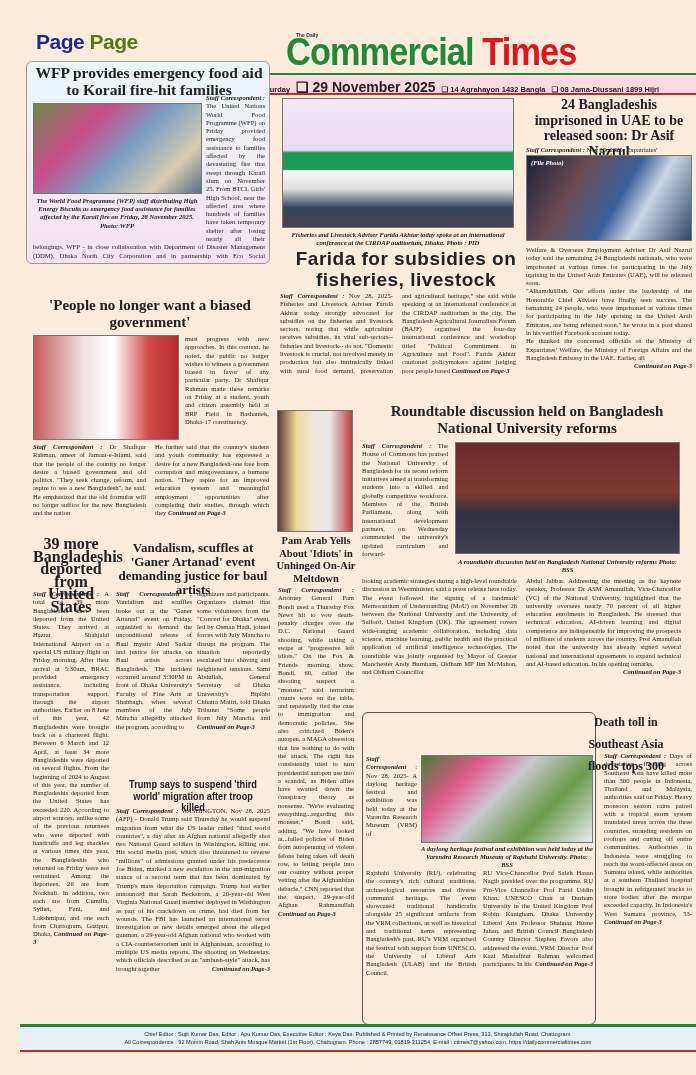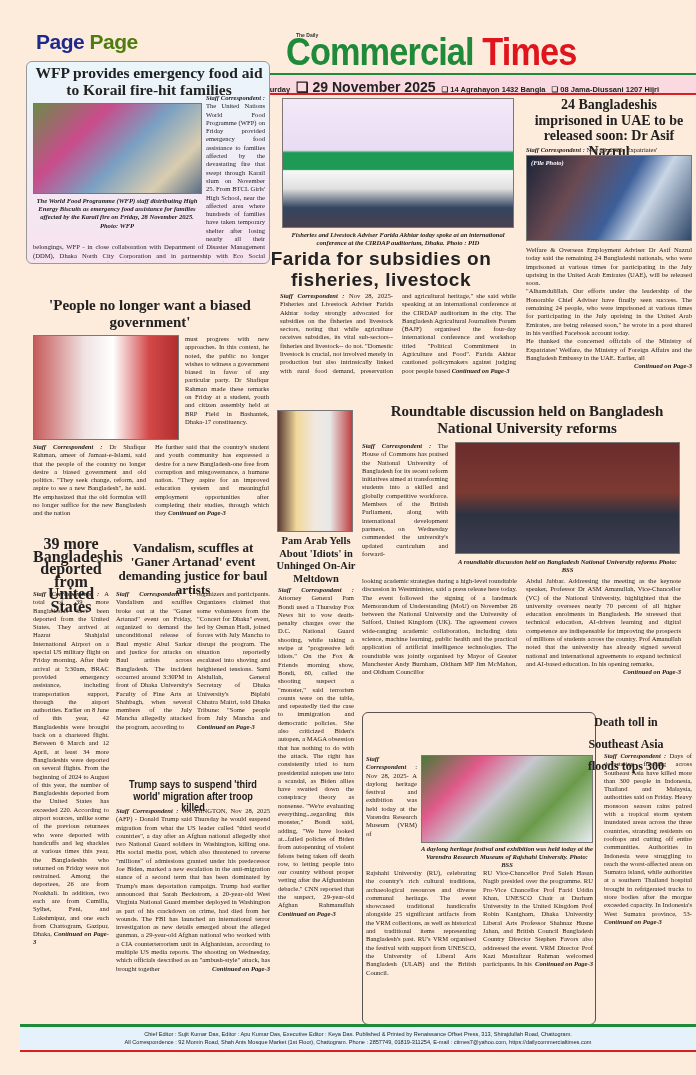--- a/index.html
+++ b/index.html
@@ -38,36 +38,36 @@
 <body>
 
 <div id="backpage" class="abs"><span class="b">Page</span> <span class="p">Page</span></div>
 
 <div id="mast" class="abs">
   <div class="title"><span class="c">Commercial</span> <span class="t">Times</span></div>
   <div class="daily">The Daily</div>
   <div class="motto">MIRROR OF THE AGE</div>
 </div>
 <div id="dateline" class="abs">
-  <span>Saturday</span><span class="big">❑ 29 November 2025</span><span>❑ 14 Agrahayon 1432 Bangla</span><span>❑ 08 Jama-Diussani 1207 Hijri</span>
+  <span>Saturday</span><span class="big">❑ 29 November 2025</span><span>❑ 14 Agrahayon 1432 Bangla</span><span>❑ 08 Jama-Diussani 1899 Hijri</span>
 </div>
 
 <div id="wfpbox" class="box">
   <div class="h abs" style="left:4px;top:2px;width:236px;font-size:15.5px;line-height:17px">WFP provides emergency food aid to Korail fire-hit families</div>
   <div class="photo ph-wfp" style="left:6px;top:41px;width:169px;height:91px"></div>
   <div class="cap abs" style="left:4px;top:135px;width:172px">The World Food Programme (WFP) staff distributing High Energy Biscuits as emergency food assistance for families affected by the Karail fire on Friday, 28 November 2025. Photo: WFP</div>
   <div class="j abs" style="left:6px;top:32px;width:232px;height:168px;overflow:hidden">
     <div style="float:left;width:173px;height:143px"></div>
     <span class="corr">Staff Correspondent :</span> <span>The United Nations World Food Programme (WFP) on Friday provided emergency food assistance to families affected by the devastating fire that swept through Karail slum on November 25. From BTCL Girls' High School, near the affected area where hundreds of families have taken temporary shelter after losing nearly all their belongings, WFP - in close collaboration with Department of Disaster Management (DDM), Dhaka North City Corporation and in partnership with Eco Social Development Organization (ESDO) - distributed High Energy Biscuits (HEBs) to 1,900 families. Each family received a 5kg carton of High Energy Biscuits (HEBs) - a ready-to-eat</span> 
   </div>
 </div>
 
 <div class="photo ph-fish" style="left:282px;top:98px;width:232px;height:130px"></div>
 <div class="cap abs" style="left:282px;top:231px;width:232px">Fisheries and Livestock Adviser Farida Akhtar today spoke at an international conference at the CIRDAP auditorium, Dhaka. Photo : PID</div>
-<div class="h abs" style="left:263px;top:248px;width:236px;font-family:'Liberation Sans',sans-serif;font-size:19px;line-height:21px;letter-spacing:0.5px">Farida for subsidies on fisheries, livestock</div>
+<div class="h abs" style="left:288px;top:248px;width:236px;font-family:'Liberation Sans',sans-serif;font-size:19px;line-height:21px;letter-spacing:0.5px">Farida for subsidies on fisheries, livestock</div>
 <div class="j abs" style="left:280px;top:292px;width:113px;height:82px;overflow:hidden"><span class="corr">Staff Correspondent :</span> <span>Nov 28, 2025- Fisheries and Livestock Adviser Farida Akhtar today strongly advocated for subsidies on the fisheries and livestock sectors, noting that while agriculture receives subsidies, its vital sub-sectors-- fisheries and livestock-- do not. "Domestic livestock is crucial, not involved merely in production but also intrinsically linked with rural food demand, preservation facilities, women's employment,</span></div>
 <div class="j abs" style="left:402px;top:292px;width:114px;height:82px;overflow:hidden"><span>and agricultural heritage," she said while speaking at an international conference at the CIRDAP auditorium in the city. The Bangladesh Agricultural Journalists Forum (BAJF) organised the four-day international conference and workshop titled "Political Commitment in Agriculture and Food". Farida Akhtar cautioned policymakers against judging poor people based</span> <span class="corr">Continued on Page-3</span></div>
 
 <div class="h abs" style="left:526px;top:97px;width:166px;font-size:14px;line-height:15.5px">24 Bangladeshis imprisoned in UAE to be released soon: Dr Asif Nazrul</div>
 <div class="j abs" style="left:526px;top:146px;width:166px"><span class="corr">Staff Correspondent :</span> <span>Nov 28, 2025- Expatriates'</span></div>
 <div class="photo ph-uae" style="left:526px;top:155px;width:166px;height:86px">
     <span class="abs" style="left:4px;top:3px;color:#fff;font-style:italic;font-weight:bold;font-size:6.5px">(File Photo)</span>
   </div>
 <div class="j abs" style="left:526px;top:246px;width:166px;height:128px;overflow:hidden">
 <p>Welfare &amp; Overseas Employment Adviser Dr Asif Nazrul today said the remaining 24 Bangladeshi nationals, who were imprisoned at various times for participating in the July uprising in the United Arab Emirates (UAE), will be released soon.</p>

